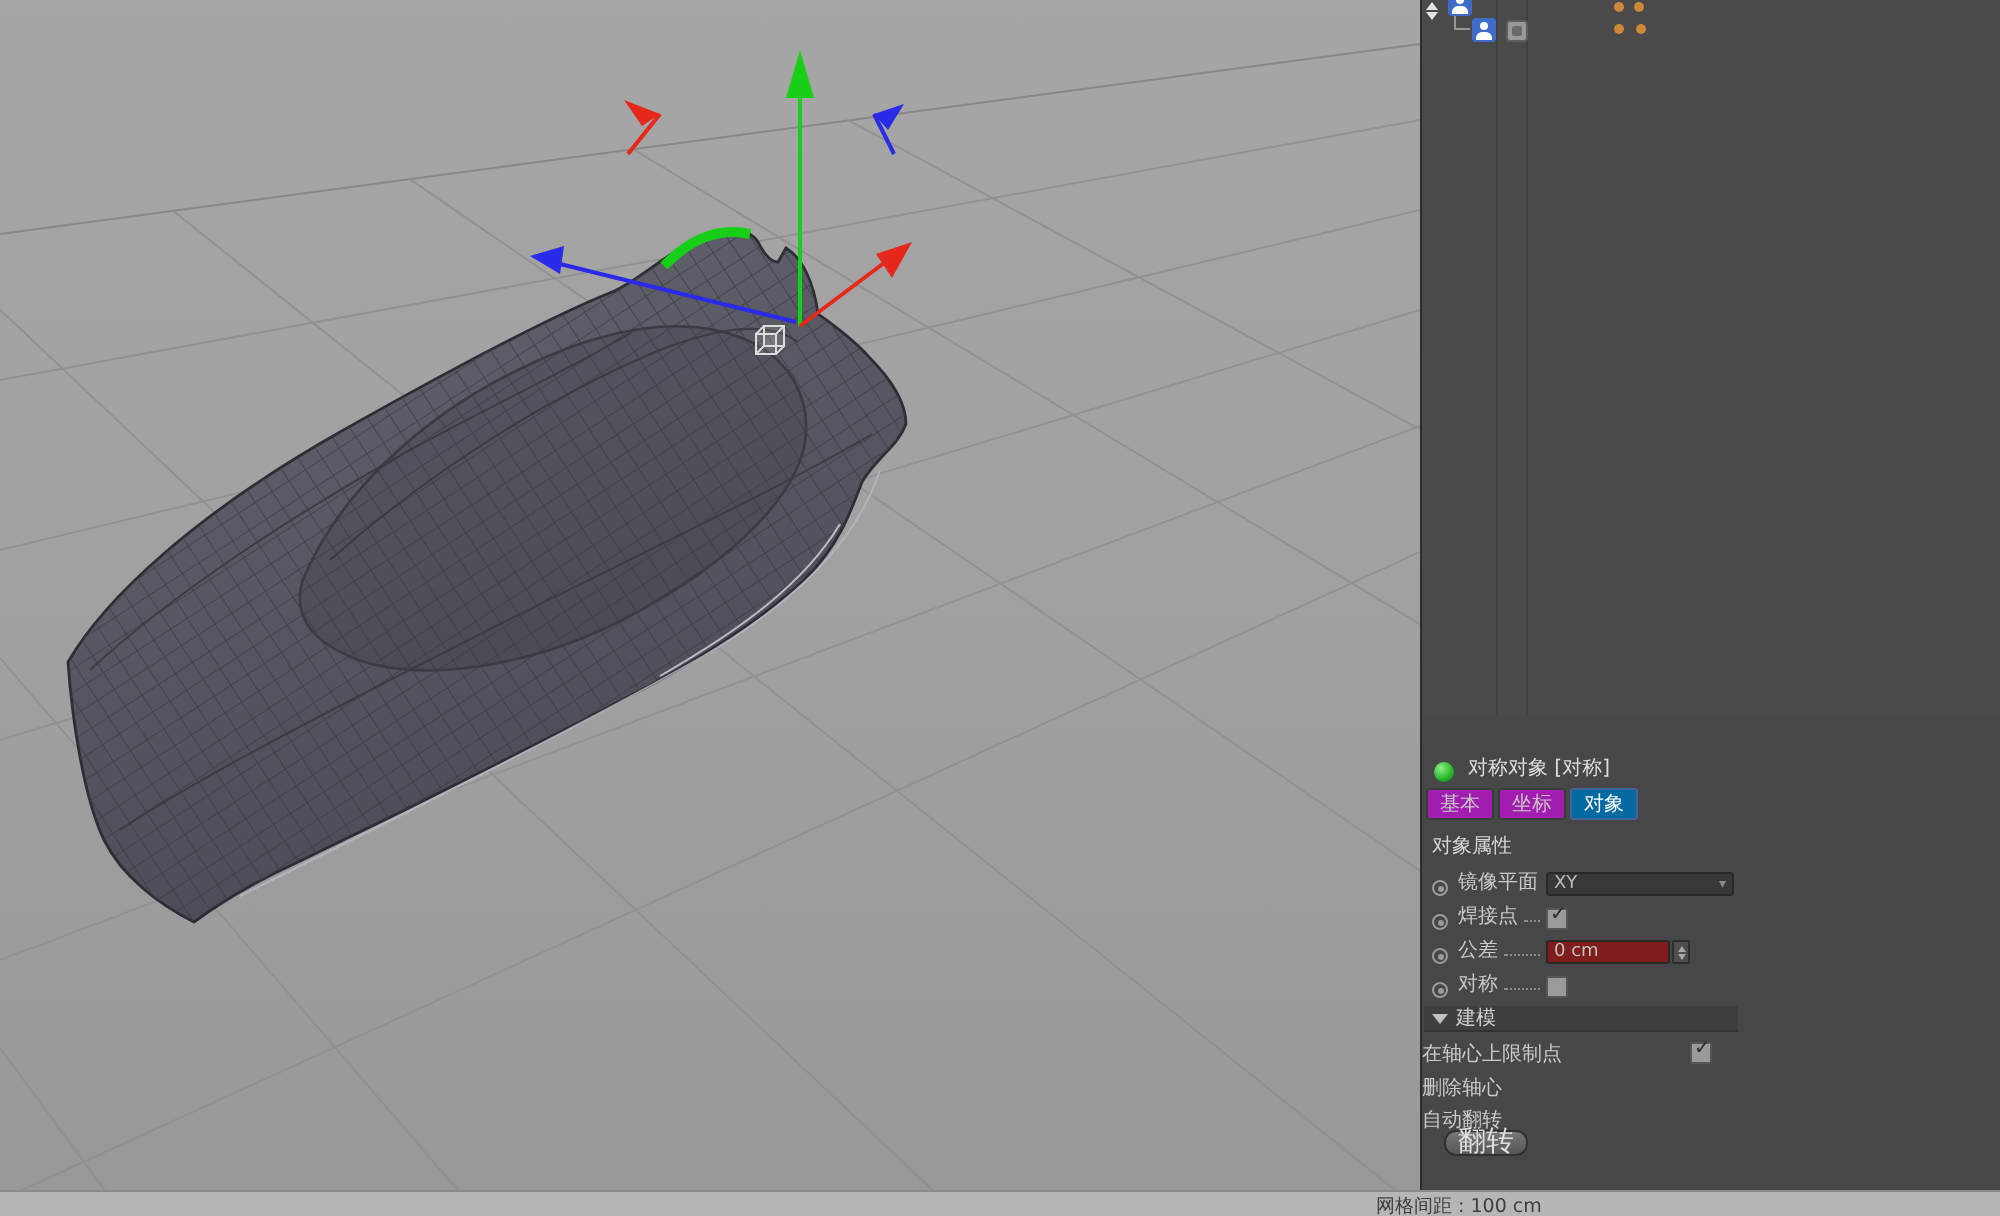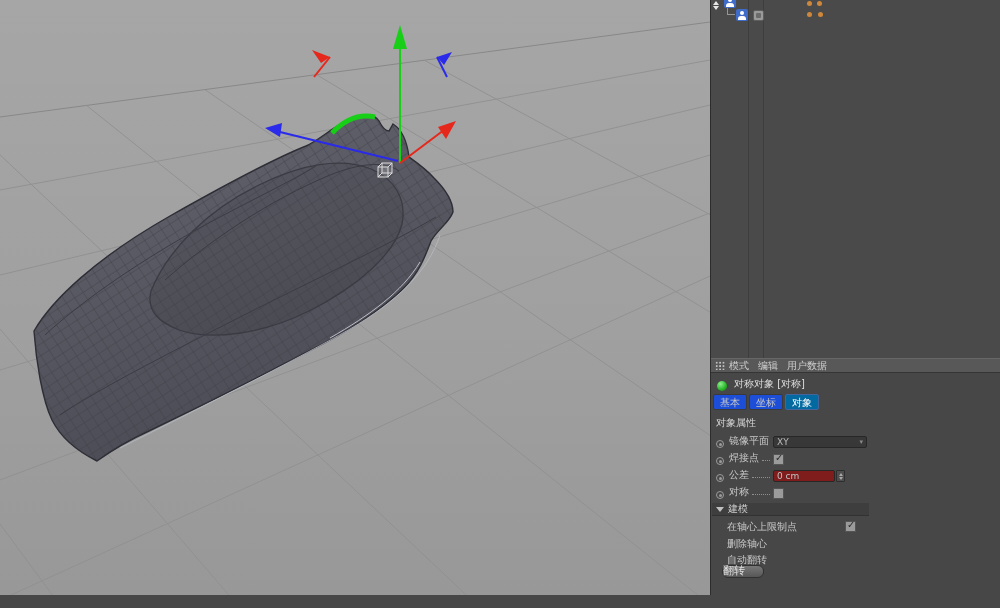--- a/index.html
+++ b/index.html
@@ -40,21 +40,21 @@
   .menu-item{margin-right:9px;cursor:default}
 
   
   .am-title{position:absolute;left:0;top:376px;width:336px;height:15px;display:flex;align-items:flex-end;
     font-size:10px;color:#dedede}
   .sym-icon{width:10px;height:10px;border-radius:50%;margin:0 7px 0 6px;
     background:radial-gradient(circle at 35% 30%,#8cef8c,#27b427 60%,#157a15)}
 
   
   .am-tabs{position:absolute;left:2px;top:394px;height:16px;display:flex}
-  .tab{padding:2px 6px;margin-right:2px;font-size:10px;color:#c6c6c6;background:#1d4ed8;
+  .tab{padding:2px 6px;margin-right:2px;font-size:10px;color:#c6c6c6;background:#a21caf;
     border:1px solid #3a3a3a;border-radius:2px;line-height:11px}
   .tab.on{background:#0369a1;border-color:#46639a;color:#ffffff}
 
   .am-section{position:absolute;left:5px;top:416px;font-size:10px;color:#d6d6d6}
 
   
   .prow{position:absolute;left:0;width:160px;height:15px;display:flex;align-items:flex-end;
     font-size:10px;color:#c9c9c9}
   .kdot{position:relative;width:8px;height:8px;margin-left:5px;border:1px solid #9b9b9b;border-radius:50%;flex:none}
   .kdot::after{content:"";position:absolute;left:1.5px;top:1.5px;width:3px;height:3px;border-radius:50%;background:#9b9b9b}
@@ -74,25 +74,25 @@
   .stepper i.u{border-bottom:3px solid #a8a8a8}
   .stepper i.d{border-top:3px solid #a8a8a8;margin-top:1px}
 
   
   .ghead{position:absolute;left:1px;top:503px;width:157px;height:13px;background:#3e3e3e;
     border-bottom:1px solid #323232;display:flex;align-items:center;font-size:10px;color:#cfcfcf}
   .tri{width:0;height:0;border-left:4px solid transparent;border-right:4px solid transparent;
     border-top:5px solid #c0c0c0;margin:0 4px 0 4px}
   .grow{position:absolute;left:0;width:150px;height:15px;display:flex;align-items:center;
     font-size:10px;color:#c9c9c9}
-  .grow .glabel{margin-left:16px;white-space:nowrap}
+  .grow .glabel{margin-left:0;white-space:nowrap}
   .grow .checkbox{position:absolute;left:134px;top:2px}
   .flip-btn{position:absolute;left:11px;top:565px;width:42px;height:13px;border-radius:6px;
     background:linear-gradient(#787878,#565656);border:1px solid #313131;color:#e0e0e0;
-    font-size:11px;line-height:11px;text-align:left;font-family:Liberation Mono, monospace}
+    font-size:14px;line-height:11px;text-align:center;font-family:Liberation Serif, serif}
 
   
   .watermark{position:absolute;left:56px;top:516px;width:76px;height:48px;overflow:hidden;pointer-events:none}
 
   
   .statusbar{position:absolute;left:0;top:595px;width:1000px;height:13px;background:#b6b6b6;
     border-top:1px solid #8a8a8a;font-size:9.5px;color:#3e3e3e}
   .statusbar span{position:absolute;left:688px;top:1px}
 </style>
 </head>
@@ -188,26 +188,20 @@
       <span class="dot" style="left:96px;top:1px"></span>
       <span class="dot" style="left:106px;top:1px"></span>
 
       <span class="lconn" style="left:16px;top:8px"></span>
       <span class="obj-icon" style="left:25px;top:9px"></span>
       <span class="tag-icon" style="left:42px;top:10px"></span>
       <span class="dot" style="left:96px;top:12px"></span>
       <span class="dot" style="left:107px;top:12px"></span>
     </div>
 
-    <div class="am-menubar">
-      <span class="grip"></span>
-      <span class="menu-item">模式</span>
-      <span class="menu-item">编辑</span>
-      <span class="menu-item">用户数据</span>
-    </div>
 
     <div class="am-title">
       <span class="sym-icon"></span>
       <span>对称对象 [对称]</span>
     </div>
 
     <div class="am-tabs">
       <span class="tab">基本</span>
       <span class="tab">坐标</span>
       <span class="tab on">对象</span>
@@ -273,13 +267,16 @@
     </div>
 
     <div class="grow" style="top:552px">
       <span class="glabel">自动翻转</span>
     </div>
 
     <button class="flip-btn">翻转</button>
 
   </div>
 
+  <div class="statusbar">
+    <span>网格间距 : 100 cm</span>
+  </div>
 </div>
 
 </body></html>

